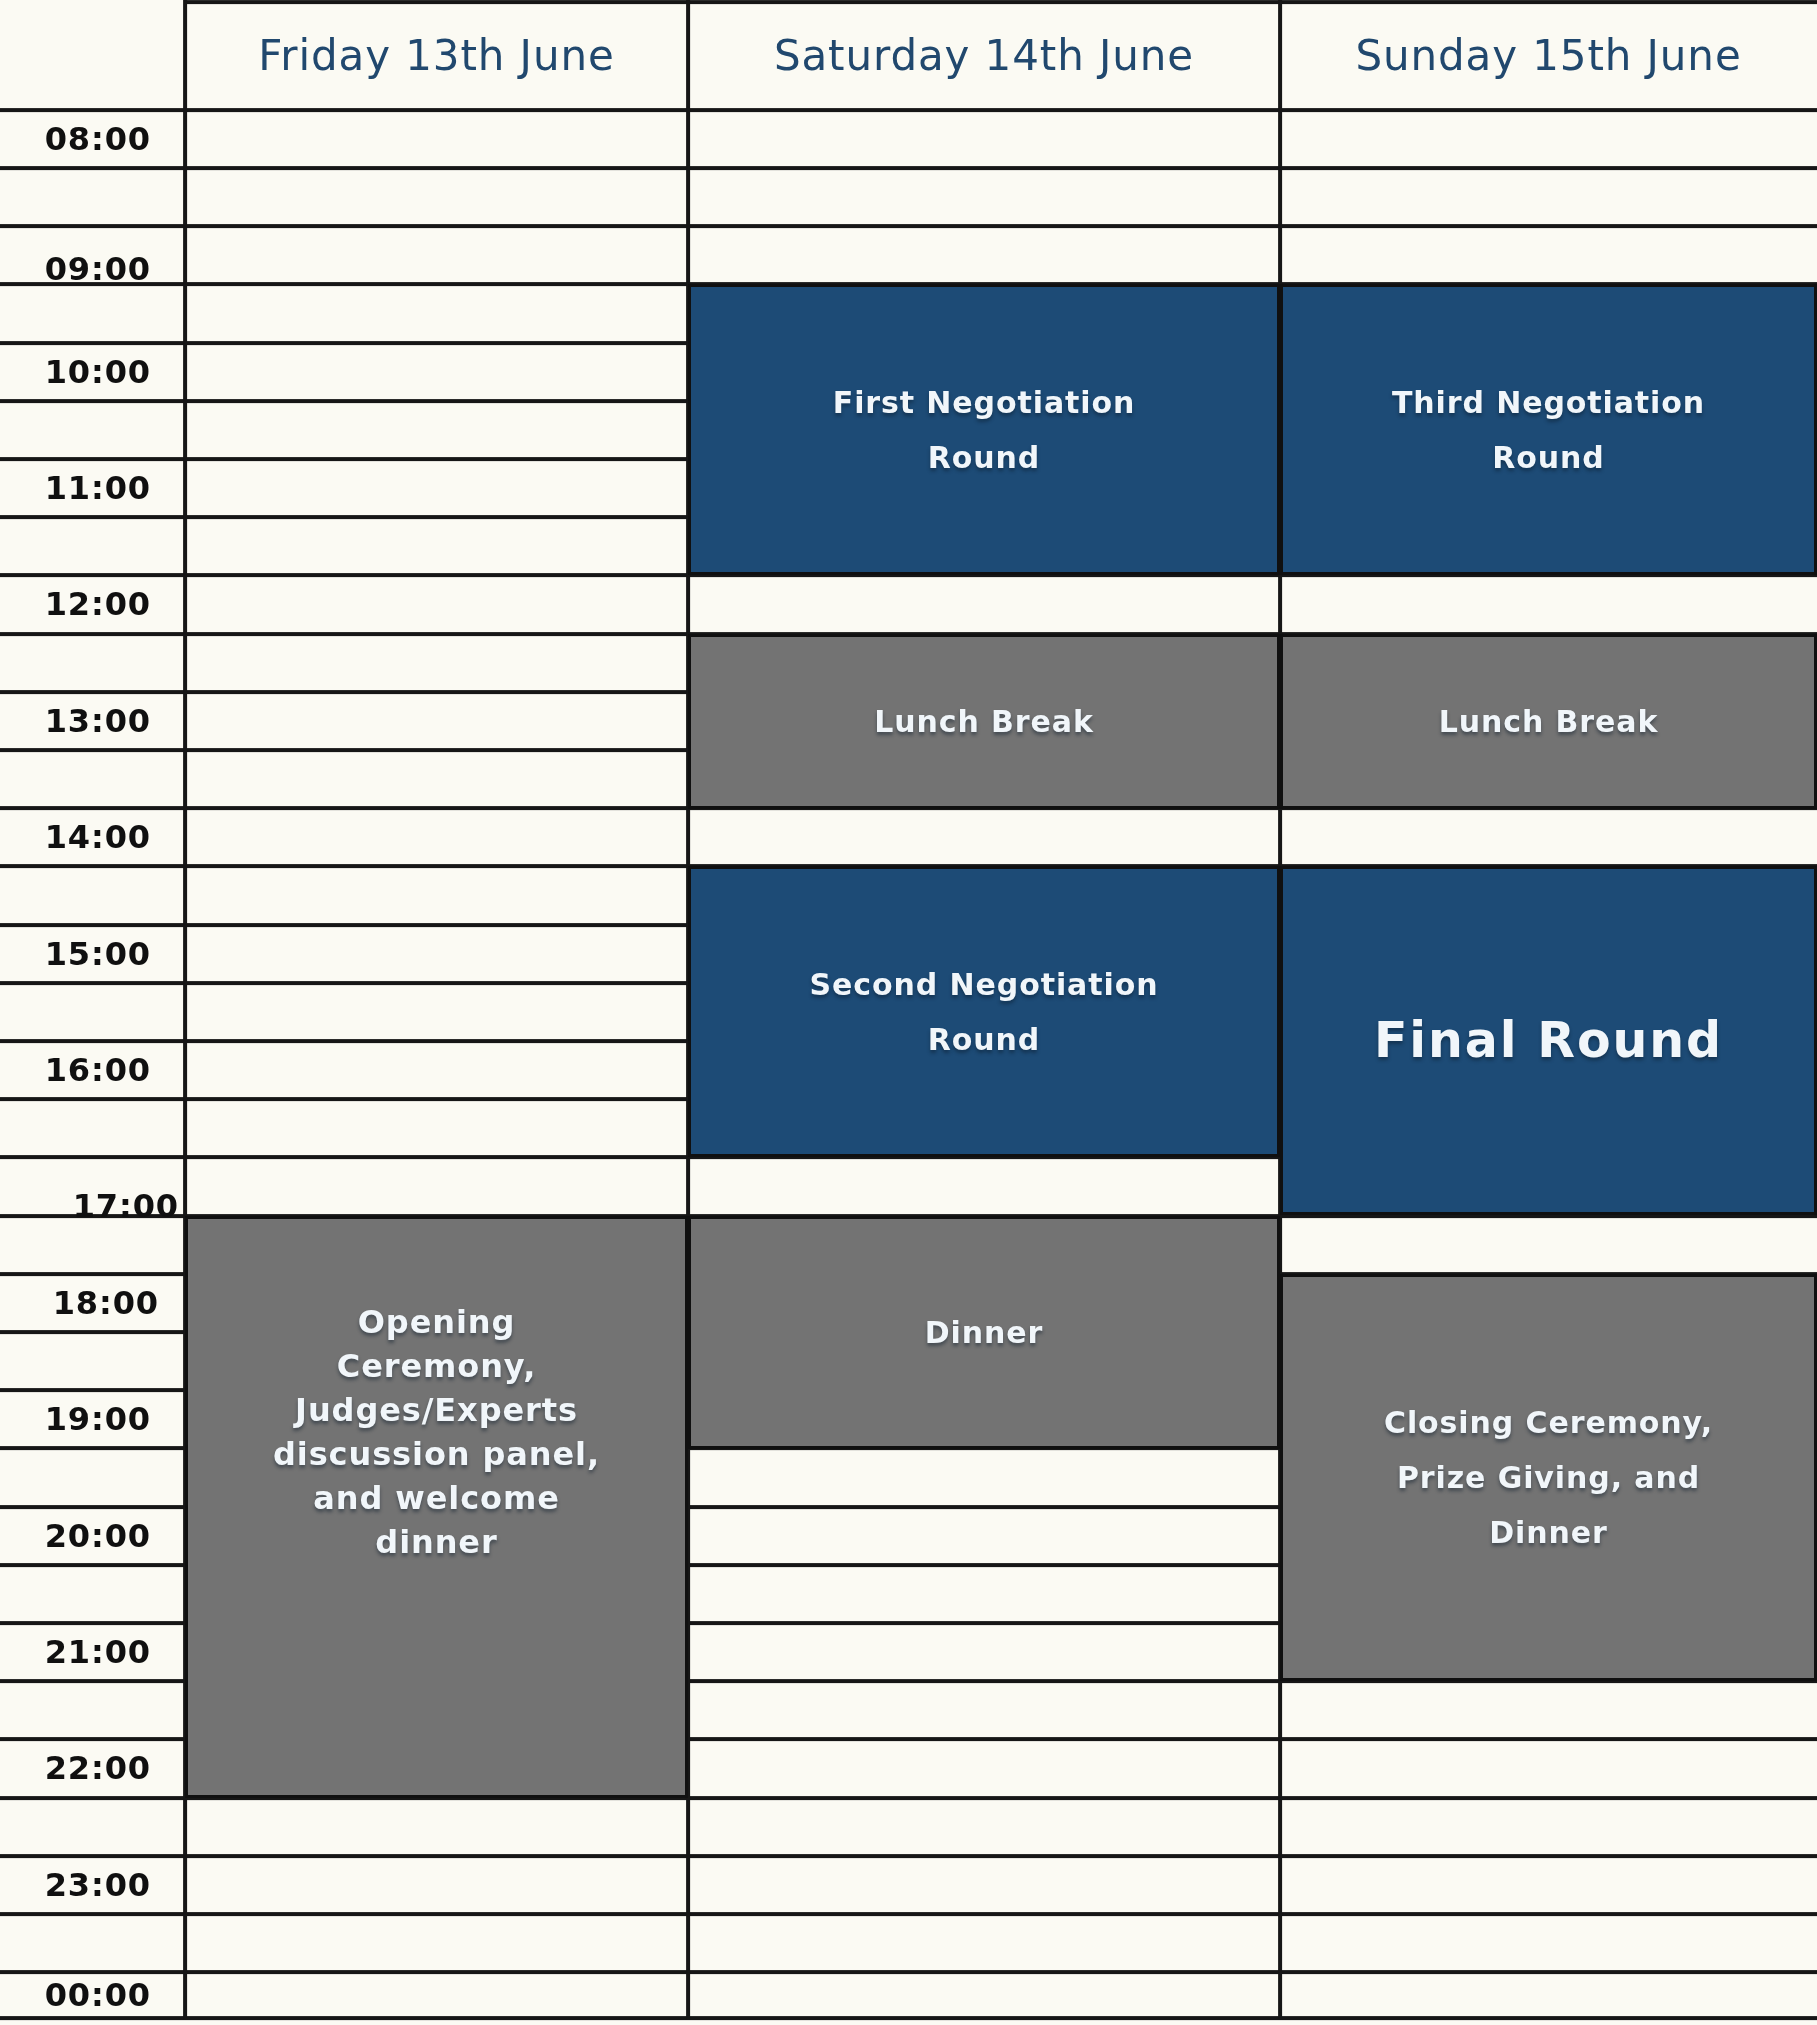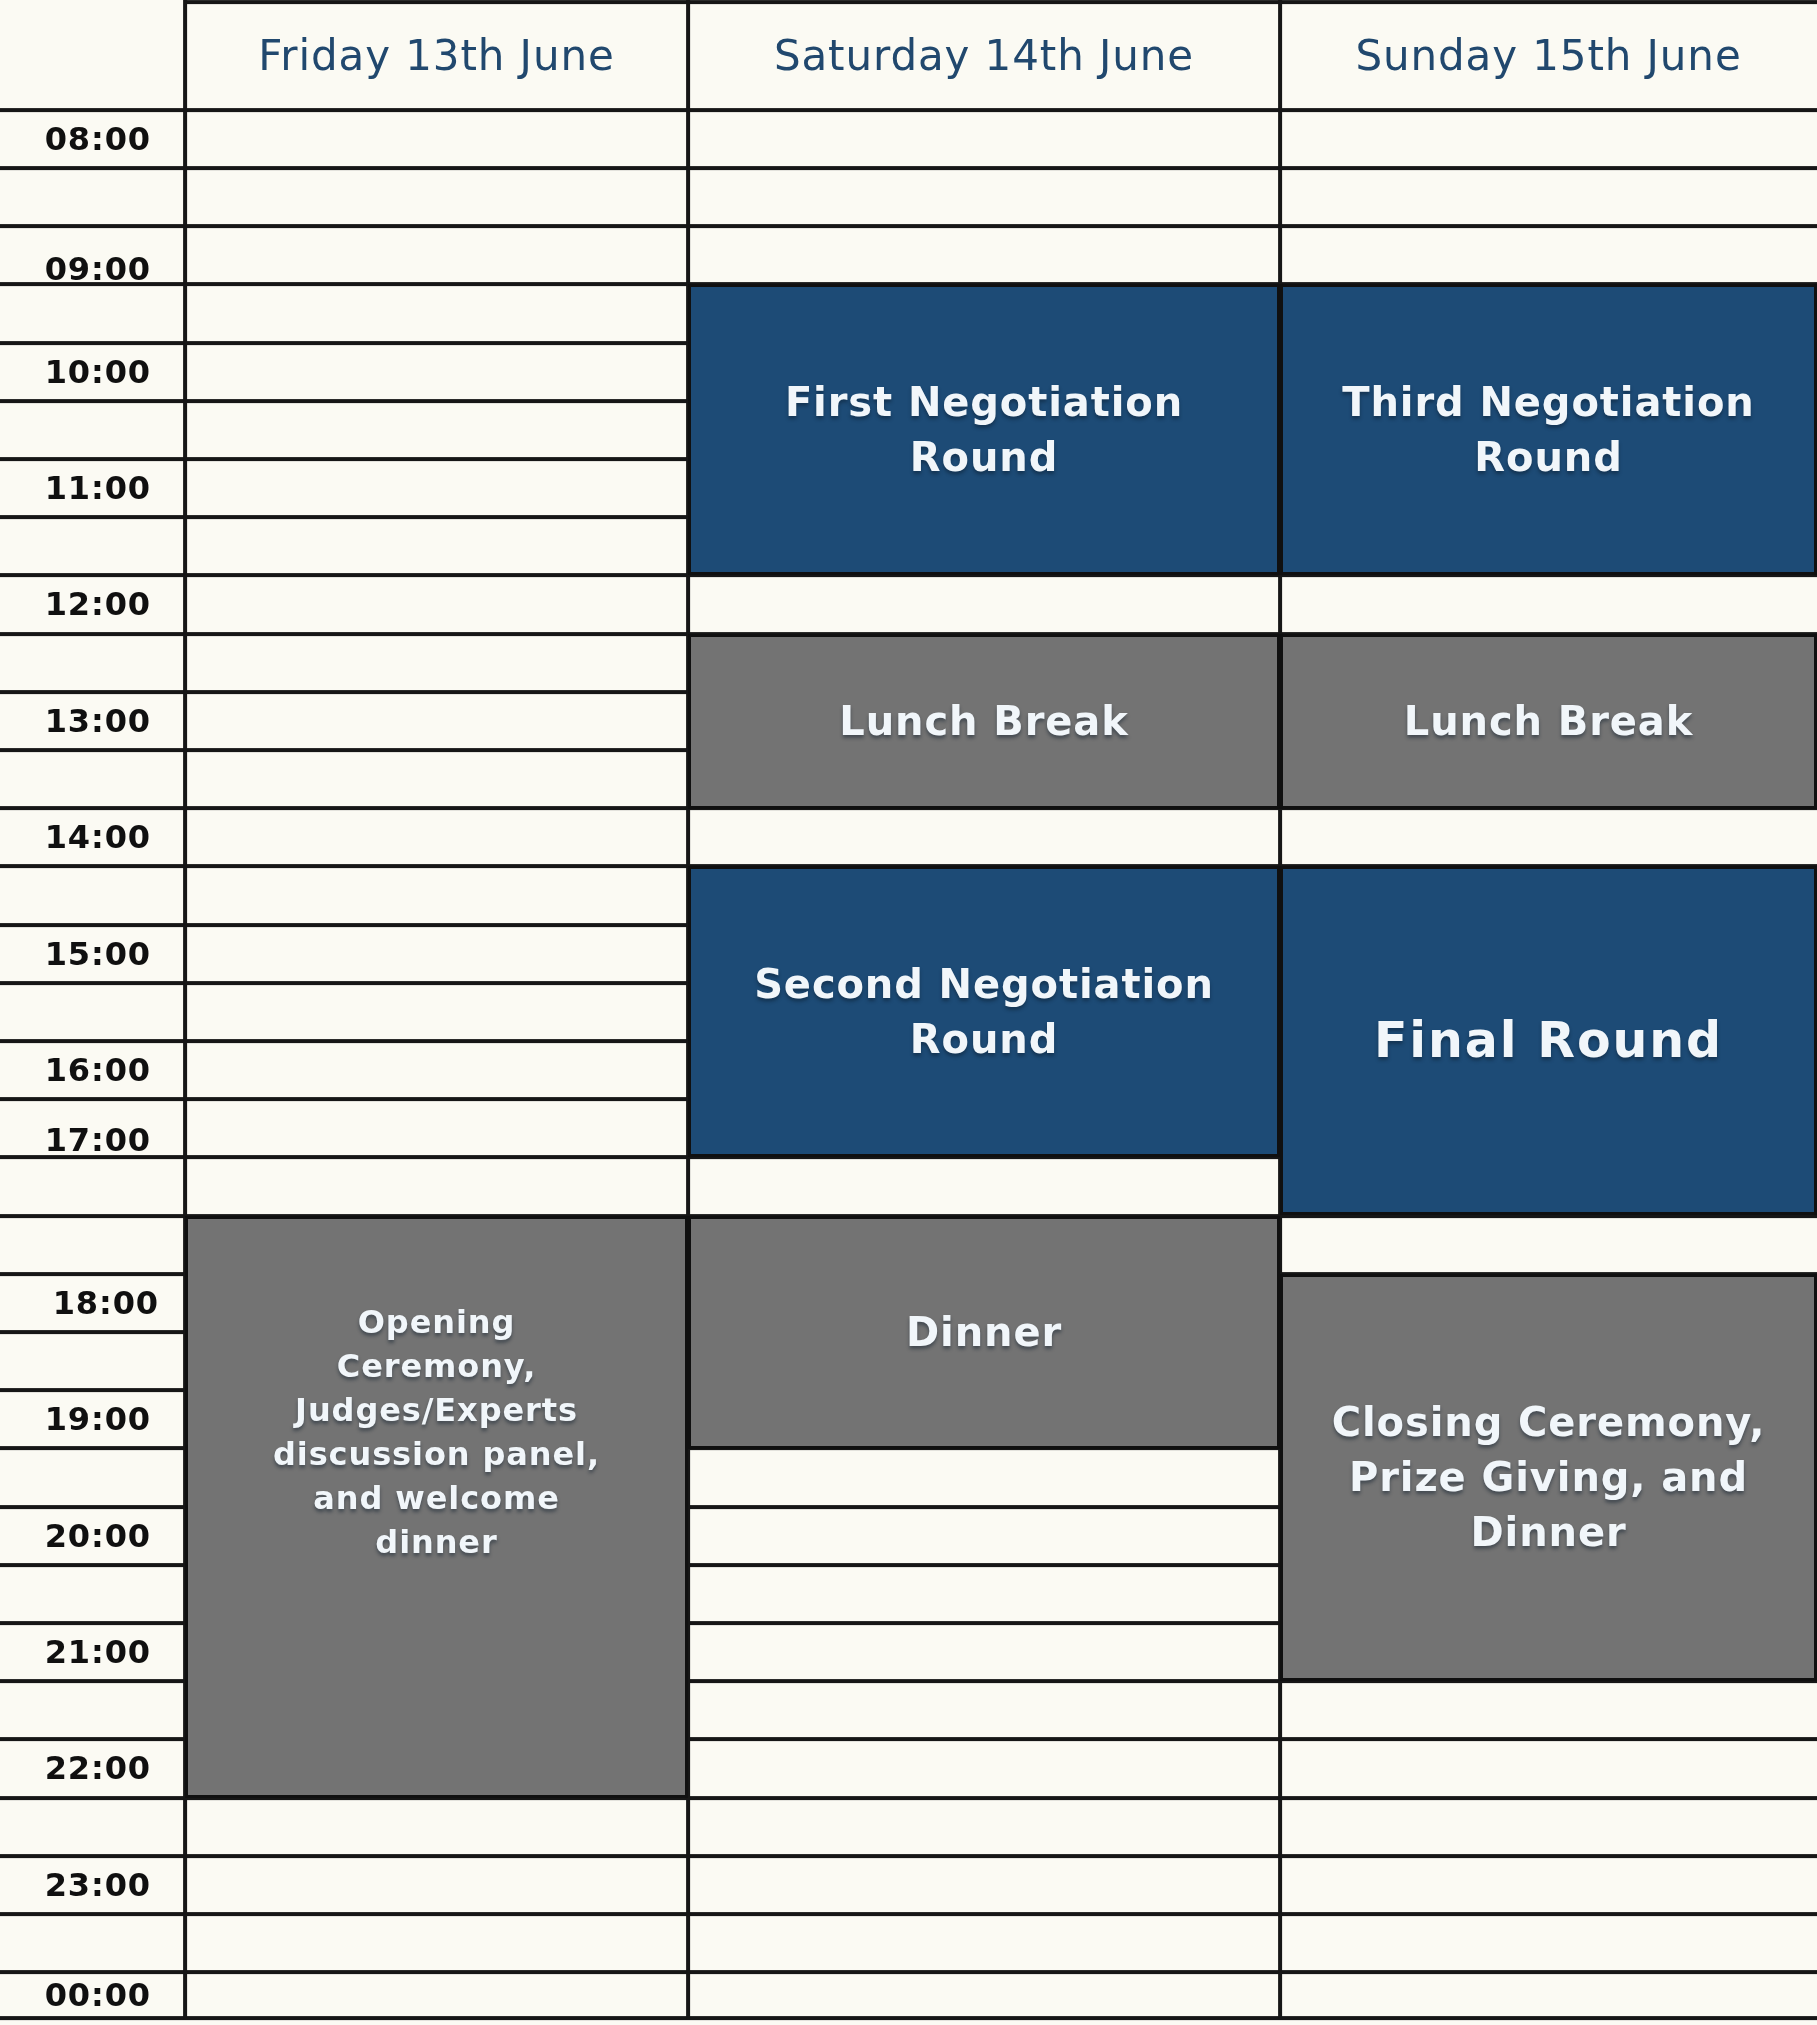--- a/index.html
+++ b/index.html
@@ -37,21 +37,21 @@
     border:3.8px solid #101010;
     display:flex;flex-direction:column;align-items:center;justify-content:center;
     text-align:center;
     color:#f1f6fa;
     text-shadow:0 2.8px 3.8px rgba(8,24,40,.45);
     font-weight:700;
     cursor:default;
   }
   .event.dark{background:#1d4b76;}
   .event.medium{background:#737373;}
-  .event .ln{font-size:40px;line-height:55px;letter-spacing:0.9px;}
+  .event .ln{font-size:30px;line-height:55px;letter-spacing:0.9px;}
   .event.xl .ln{font-size:49px;line-height:66px;letter-spacing:1.9px;}
   .event.toppad{justify-content:flex-start;padding-top:81px;}
   .event.toppad .ln{font-size:32px;line-height:44px;letter-spacing:0.9px;}
 </style>
 </head>
 <body>
 
 <div id="page">
   <div class="day-header dh0">Friday 13th June</div>
   <div class="day-header dh1">Saturday 14th June</div>
@@ -96,21 +96,21 @@
     <div class="vline" style="left: 1280px;"></div>
     <div class="time-label" style="top: 110px; height: 58px;">08:00</div>
     <div class="time-label" style="top: 226px; height: 58px; margin-top: 14px;">09:00</div>
     <div class="time-label" style="top: 343px; height: 58px;">10:00</div>
     <div class="time-label" style="top: 459px; height: 58px;">11:00</div>
     <div class="time-label" style="top: 575px; height: 58px;">12:00</div>
     <div class="time-label" style="top: 692px; height: 58px;">13:00</div>
     <div class="time-label" style="top: 808px; height: 58px;">14:00</div>
     <div class="time-label" style="top: 925px; height: 58px;">15:00</div>
     <div class="time-label" style="top: 1041px; height: 58px;">16:00</div>
-    <div class="time-label" style="top: 1111px; height: 58px;">17:00</div>
+    <div class="time-label" style="top: 1177px; height: 58px; margin-left: 28px;">17:00</div>
     <div class="time-label" style="top: 1274px; height: 58px; margin-left: 8px;">18:00</div>
     <div class="time-label" style="top: 1390px; height: 58px;">19:00</div>
     <div class="time-label" style="top: 1507px; height: 58px;">20:00</div>
     <div class="time-label" style="top: 1623px; height: 58px;">21:00</div>
     <div class="time-label" style="top: 1739px; height: 58px;">22:00</div>
     <div class="time-label" style="top: 1856px; height: 58px;">23:00</div>
     <div class="time-label" style="top: 1972px; height: 45px;">00:00</div>
     <div class="event medium toppad" style="left: 185px; width: 503px; top: 1216px; height: 582px;">
       <div class="ln">Opening</div>
       <div class="ln">Ceremony,</div>

